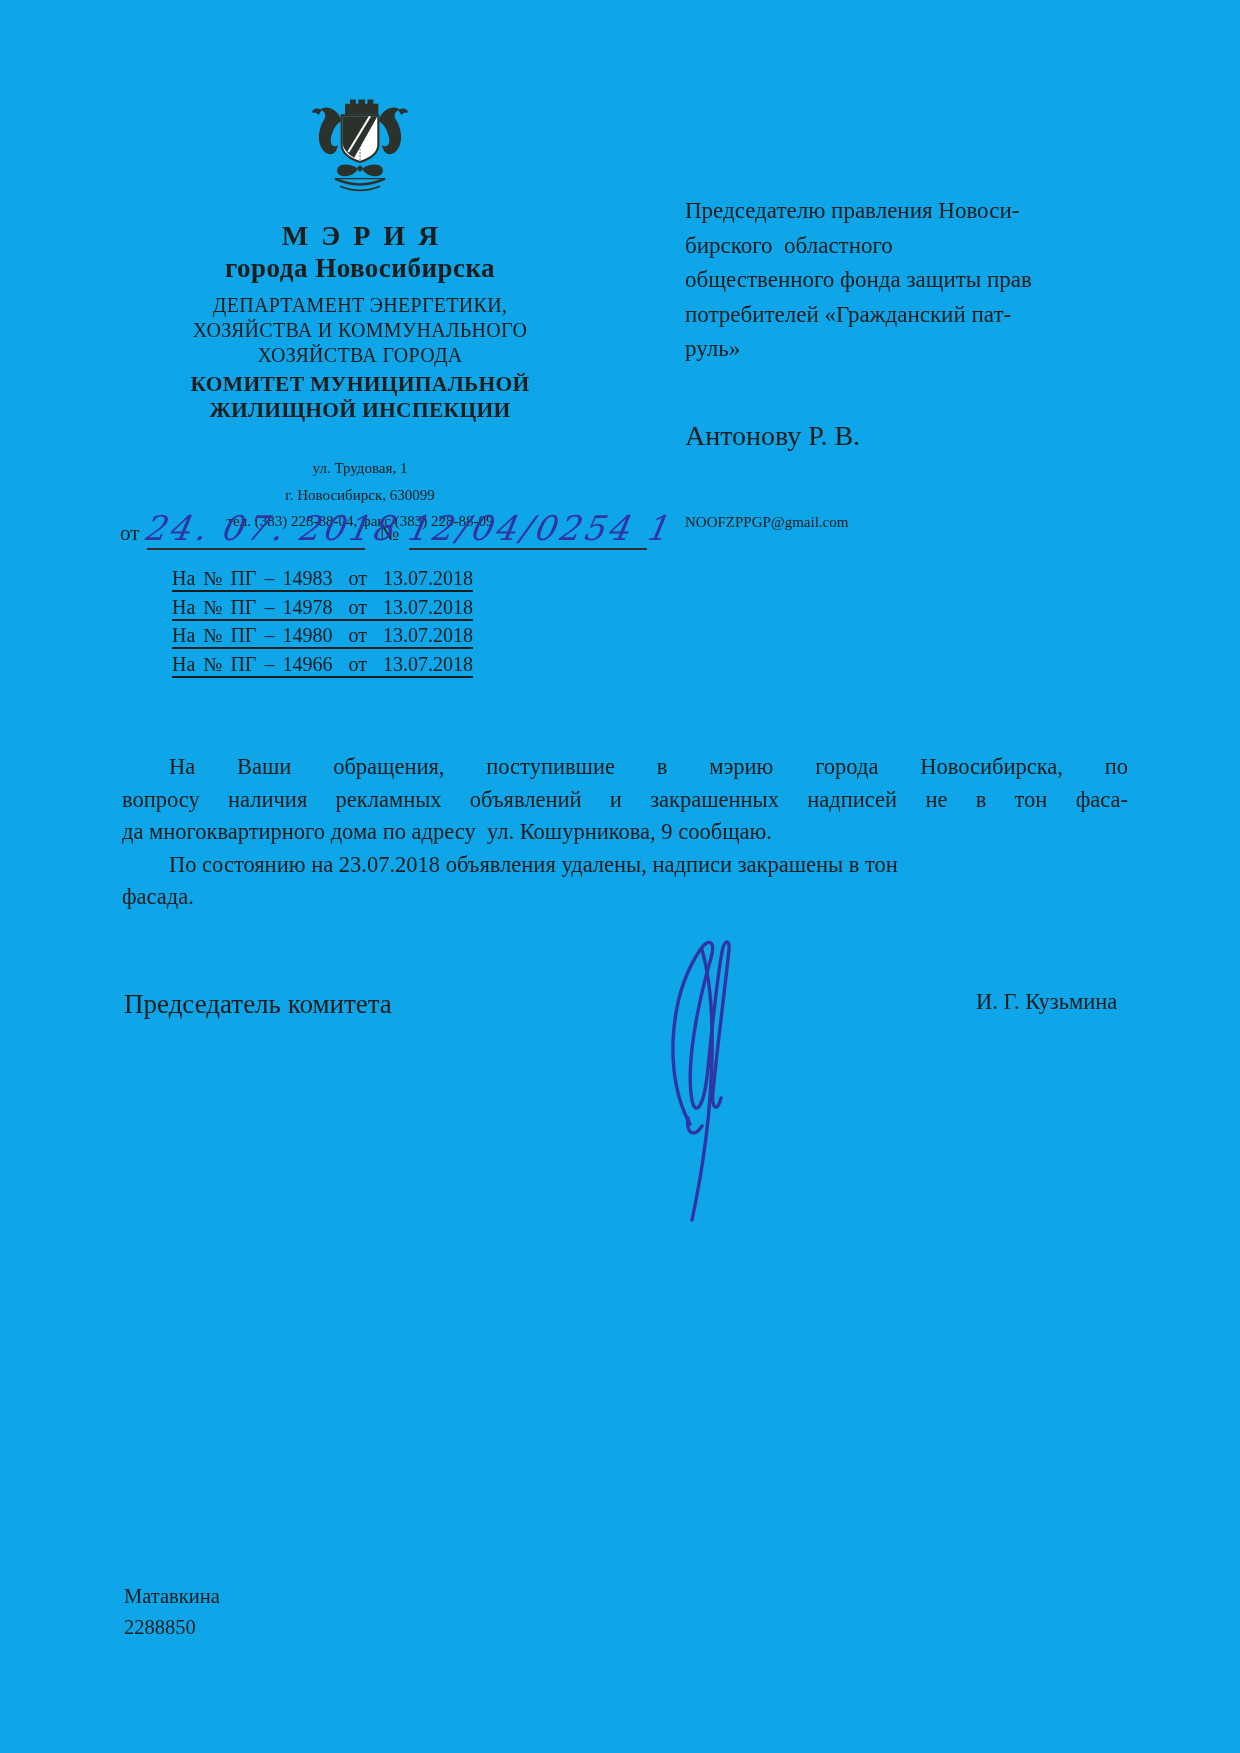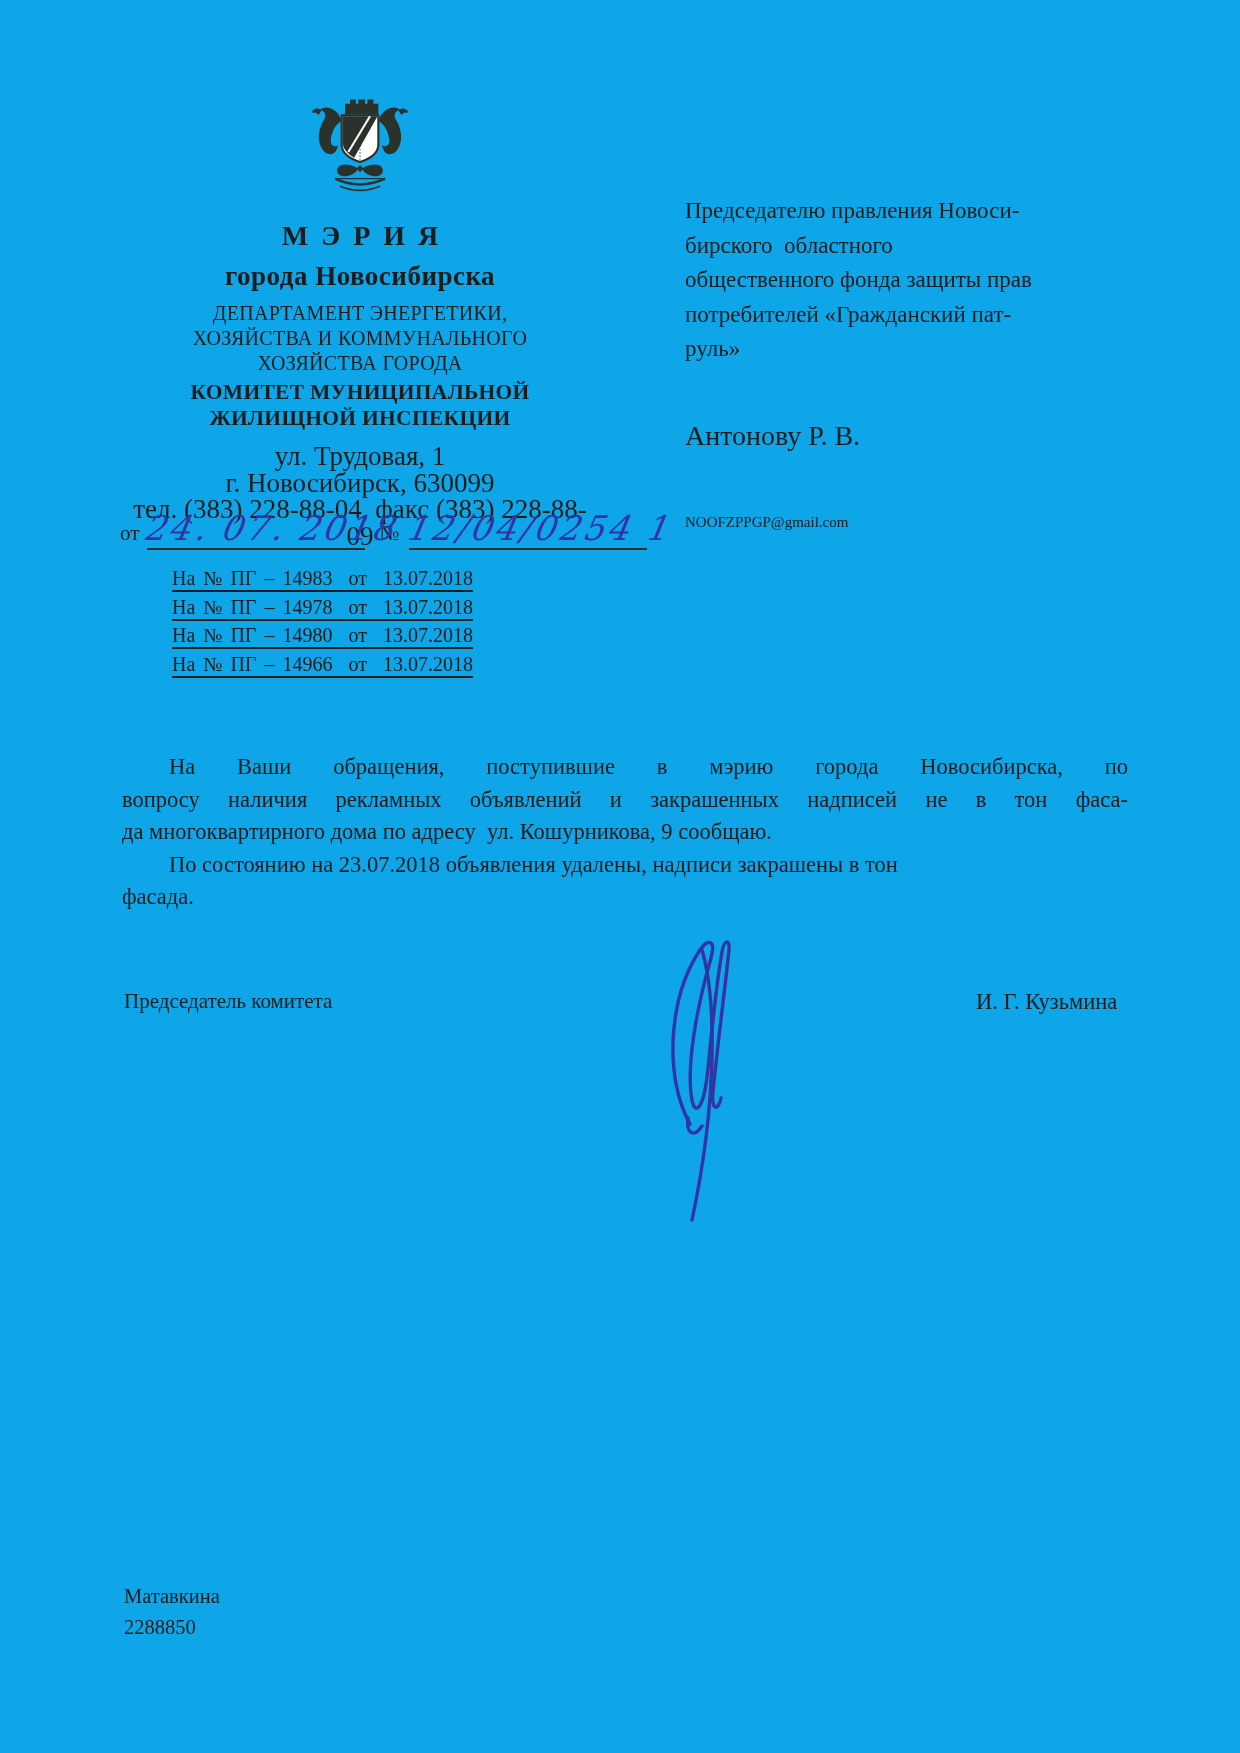--- a/index.html
+++ b/index.html
@@ -6,24 +6,24 @@
   #page{
     position:relative;width:1240px;height:1753px;margin:0 auto;
     background:#0ea5e9;color:#1d1d1d;
     font-family:"Liberation Serif","DejaVu Serif",serif;
     overflow:hidden;
   }
   
   .sender{position:absolute;left:120px;top:96px;width:480px;text-align:center;}
   .emblem{display:block;margin:0 auto;}
   .org-top{margin-top:12px;font-size:28px;font-weight:bold;letter-spacing:13px;padding-left:13px;}
-  .org-bottom{margin-top:9px;font-size:27px;font-weight:bold;letter-spacing:.5px;}
+  .org-bottom{margin-top:1px;font-size:27px;font-weight:bold;letter-spacing:.5px;}
   .dept{margin-top:9px;font-size:20px;line-height:25px;letter-spacing:.3px;}
   .committee{margin-top:4px;font-size:21.5px;font-weight:bold;line-height:25.5px;letter-spacing:.3px;}
-  .addr{margin-top:12px;font-size:27px;line-height:26.5px;}
+  .addr{margin-top:32px;font-size:15px;line-height:26.5px;}
   
   .ref-line{position:absolute;left:120px;top:508px;display:flex;align-items:baseline;}
   .ref-label{font-size:21px;}
   .hand-slot{border-bottom:2px solid #2e2e2e;display:inline-block;text-align:center;}
   .slot-date{width:218px;margin-left:8px;}
   .slot-num{width:238px;margin-left:10px;}
   .hand{
     display:inline-block;color:#3134a3;
     font-family:"DejaVu Serif","Liberation Serif",serif;
     font-style:italic;font-size:34px;line-height:40px;
@@ -41,21 +41,21 @@
   .recipient{position:absolute;left:685px;top:194px;width:460px;font-size:23px;line-height:34.5px;}
   .recipient div{white-space:pre-wrap;}
   .recipient-name{position:absolute;left:685px;top:420px;font-size:28px;}
   .recipient-email{position:absolute;left:685px;top:514px;font-size:15px;}
   
   .body-text{position:absolute;left:122px;top:751px;width:1006px;font-size:22.5px;line-height:32.5px;}
   .just{text-align:justify;text-align-last:justify;}
   .indent{text-indent:47px;}
   .plain{white-space:pre-wrap;}
   
-  .sig-title{position:absolute;left:124px;top:989px;font-size:21px;}
+  .sig-title{position:absolute;left:124px;top:989px;font-size:27px;}
   .sig-name{position:absolute;left:976px;top:989px;font-size:22.5px;}
   .sig-svg{position:absolute;left:628px;top:928px;}
   
   .footer{position:absolute;left:124px;top:1581px;font-size:20.5px;line-height:31px;}
 </style>
 </head>
 <body>
 
 <div id="page">
 

